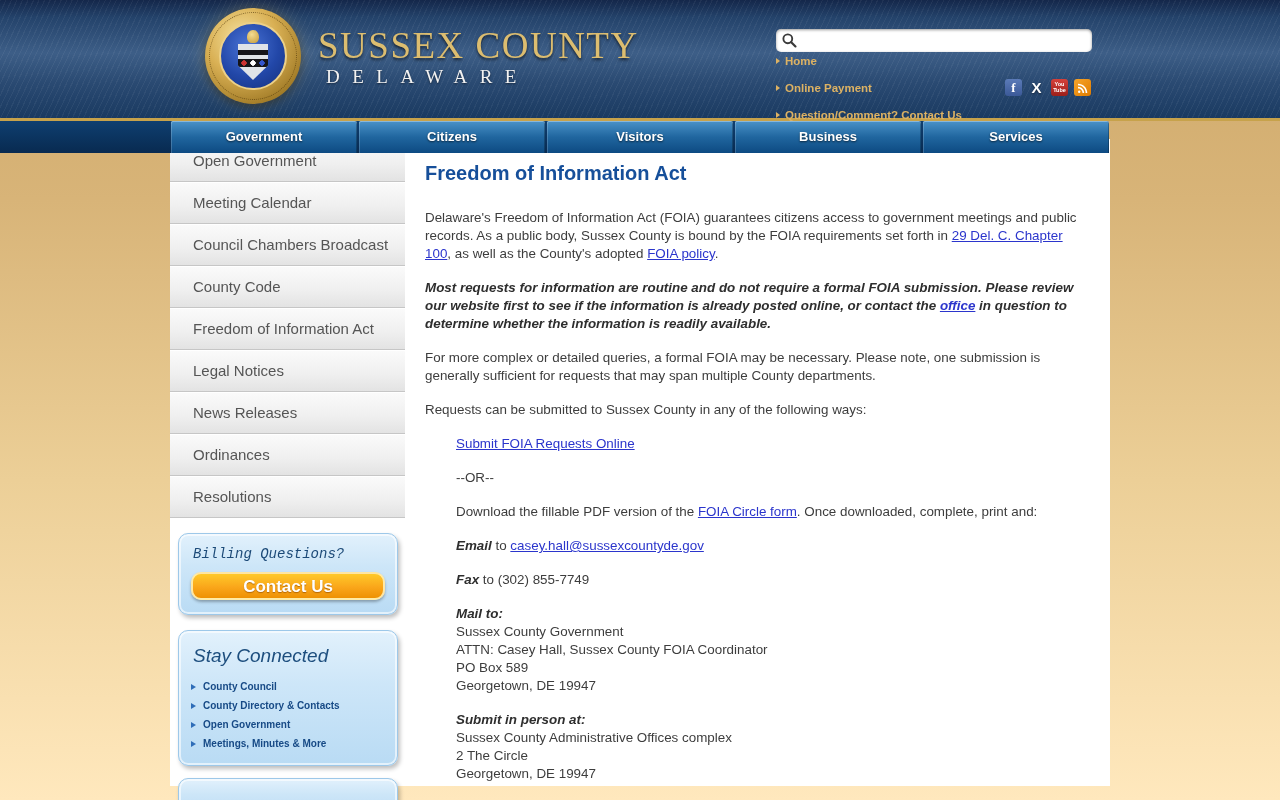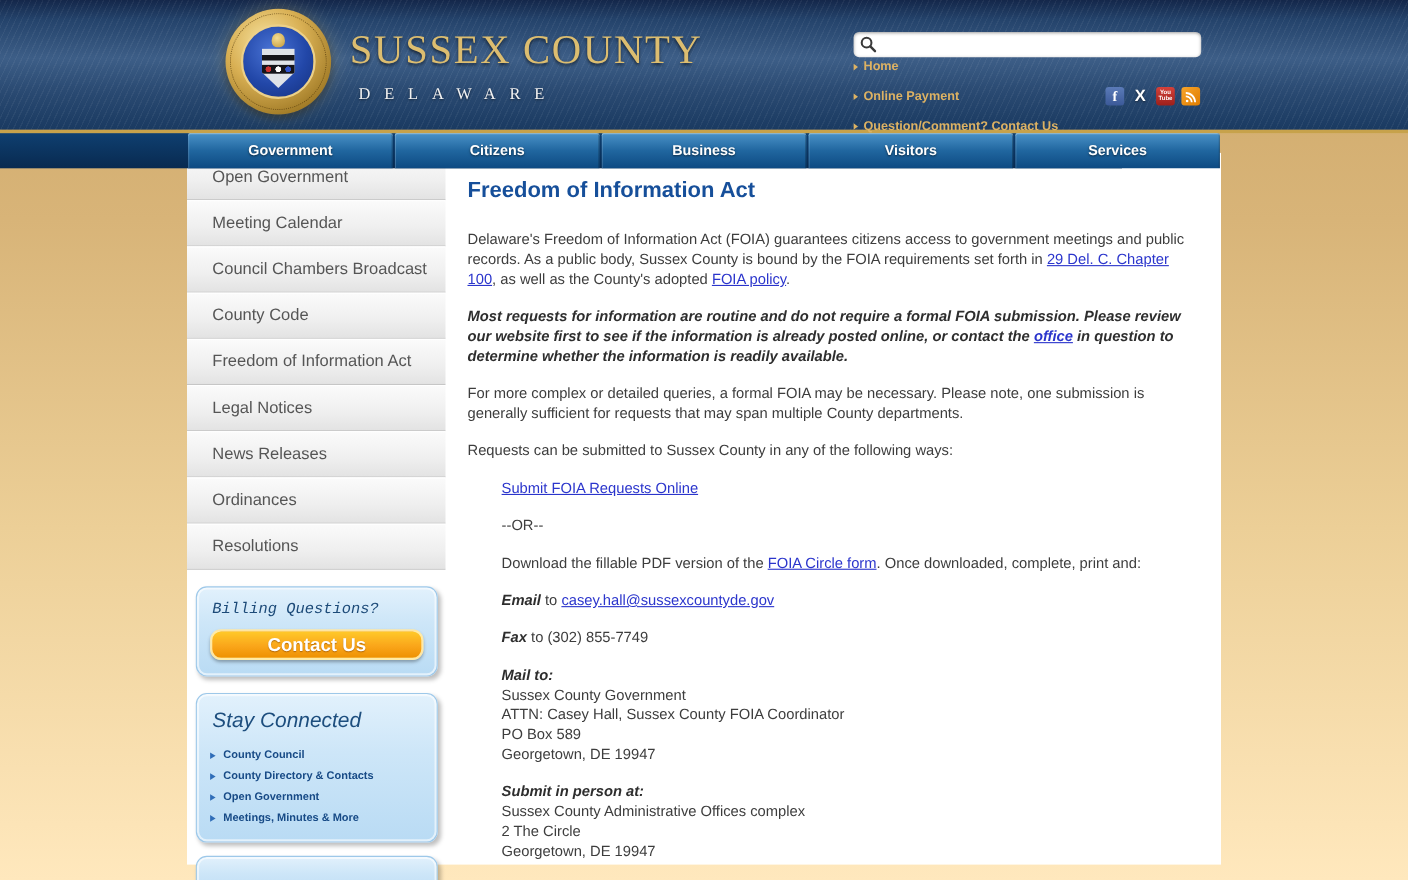--- a/index.html
+++ b/index.html
@@ -29,22 +29,22 @@
     clip-path:polygon(0 0,100% 0,100% 60%,50% 100%,0 60%);}
   .shield-band1{position:absolute;left:0;top:6px;width:100%;height:5px;background:#15151a;}
   .shield-band2{position:absolute;left:0;top:15px;width:100%;height:8px;
     background:
       radial-gradient(circle at 20% 50%,#cc3333 0 2.5px,transparent 2.8px),
       radial-gradient(circle at 50% 50%,#ffffff 0 2.5px,transparent 2.8px),
       radial-gradient(circle at 80% 50%,#3355cc 0 2.5px,transparent 2.8px),#15151a;}
   .site-name{position:absolute;left:318px;top:24px;font-family:"Liberation Serif",serif;
     font-size:37px;color:#dcbd70;letter-spacing:1.5px;text-shadow:0 2px 3px rgba(0,0,0,.6);
     white-space:nowrap;}
-  .site-sub{position:absolute;left:326px;top:78px;font-family:"Liberation Serif",serif;
-    font-size:15px;color:#f2f2f2;letter-spacing:12.5px;text-shadow:0 1px 2px rgba(0,0,0,.5);
+  .site-sub{position:absolute;left:326px;top:66px;font-family:"Liberation Serif",serif;
+    font-size:19px;color:#f2f2f2;letter-spacing:12.5px;text-shadow:0 1px 2px rgba(0,0,0,.5);
     white-space:nowrap;}
   .search-wrap{position:absolute;left:776px;top:29px;width:316px;height:23px;background:#fff;
     border-radius:5px;box-shadow:inset 0 1px 3px rgba(0,0,0,.4);}
   .search-icon{position:absolute;left:5px;top:3px;width:17px;height:17px;}
   .search-input{position:absolute;left:27px;top:1px;width:282px;height:20px;border:none;
     outline:none;background:transparent;font-size:12px;color:#333;
     font-family:"Liberation Sans",sans-serif;}
   .quick-links{position:absolute;left:776px;top:55px;width:316px;display:flex;gap:15px;
     font-size:11.5px;font-weight:700;color:#ddb263;white-space:nowrap;flex-direction:column;}
   .qlink{display:flex;align-items:center;gap:5px;cursor:pointer;}
@@ -165,22 +165,22 @@
           <path d="M2 3.4v3.3C10.5 6.7 17.3 13.5 17.3 22h3.3C20.6 11.7 12.3 3.4 2 3.4z" fill="#fff"></path>
         </svg>
       </div>
     </div>
   </header>
 
   <nav class="nav-bar">
     <div class="nav-tabs">
         <div class="nav-tab">Government</div>
         <div class="nav-tab">Citizens</div>
+        <div class="nav-tab">Visitors</div>
         <div class="nav-tab">Business</div>
-        <div class="nav-tab">Visitors</div>
         <div class="nav-tab">Services</div>
       </div>
   </nav>
 
   <div class="content">
 
     <aside class="sidebar">
       <div class="side-menu">
           <div class="side-item">Open Government</div>
           <div class="side-item">Meeting Calendar</div>

